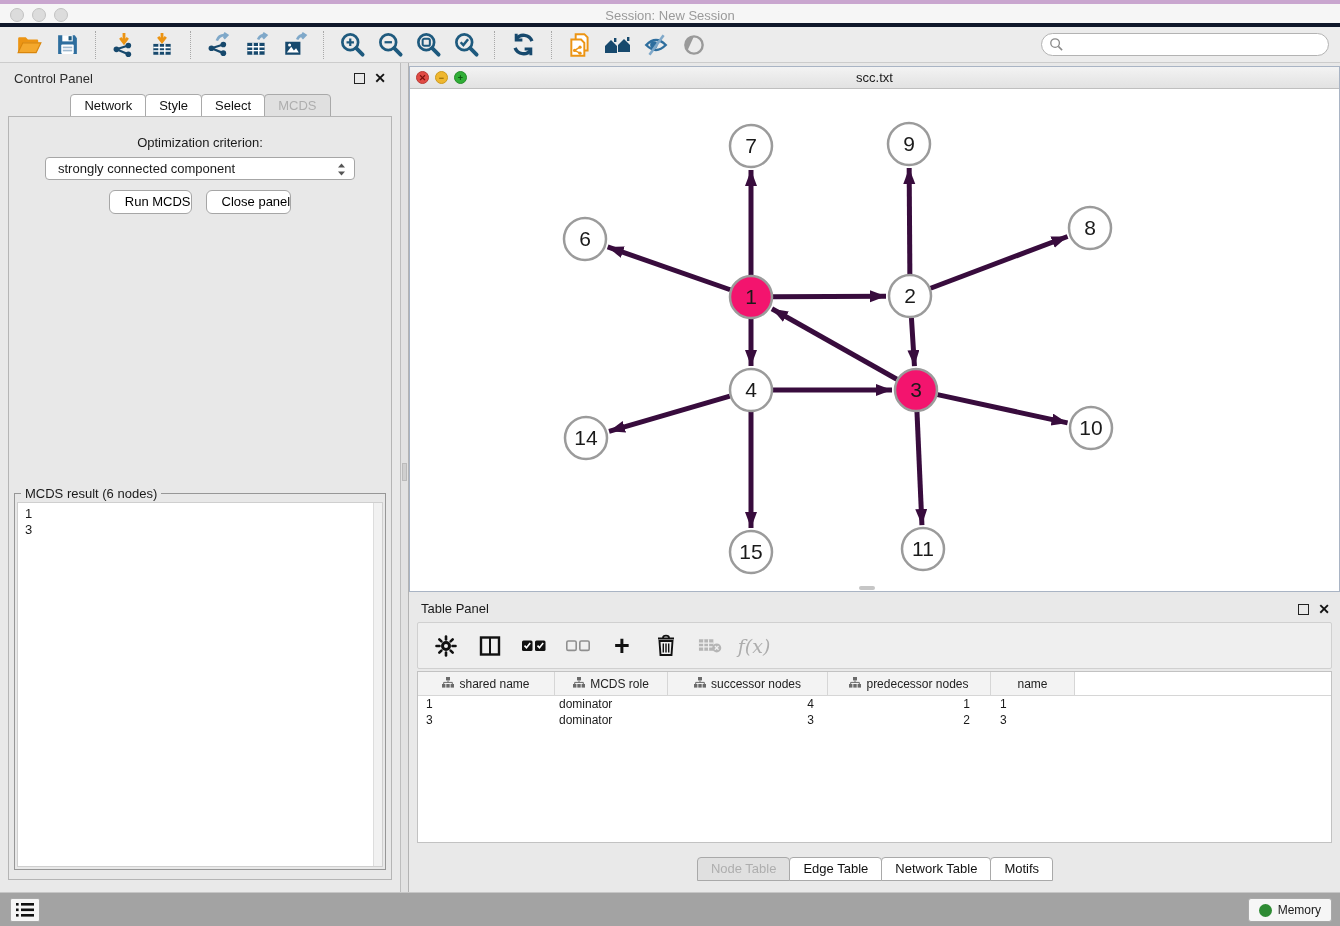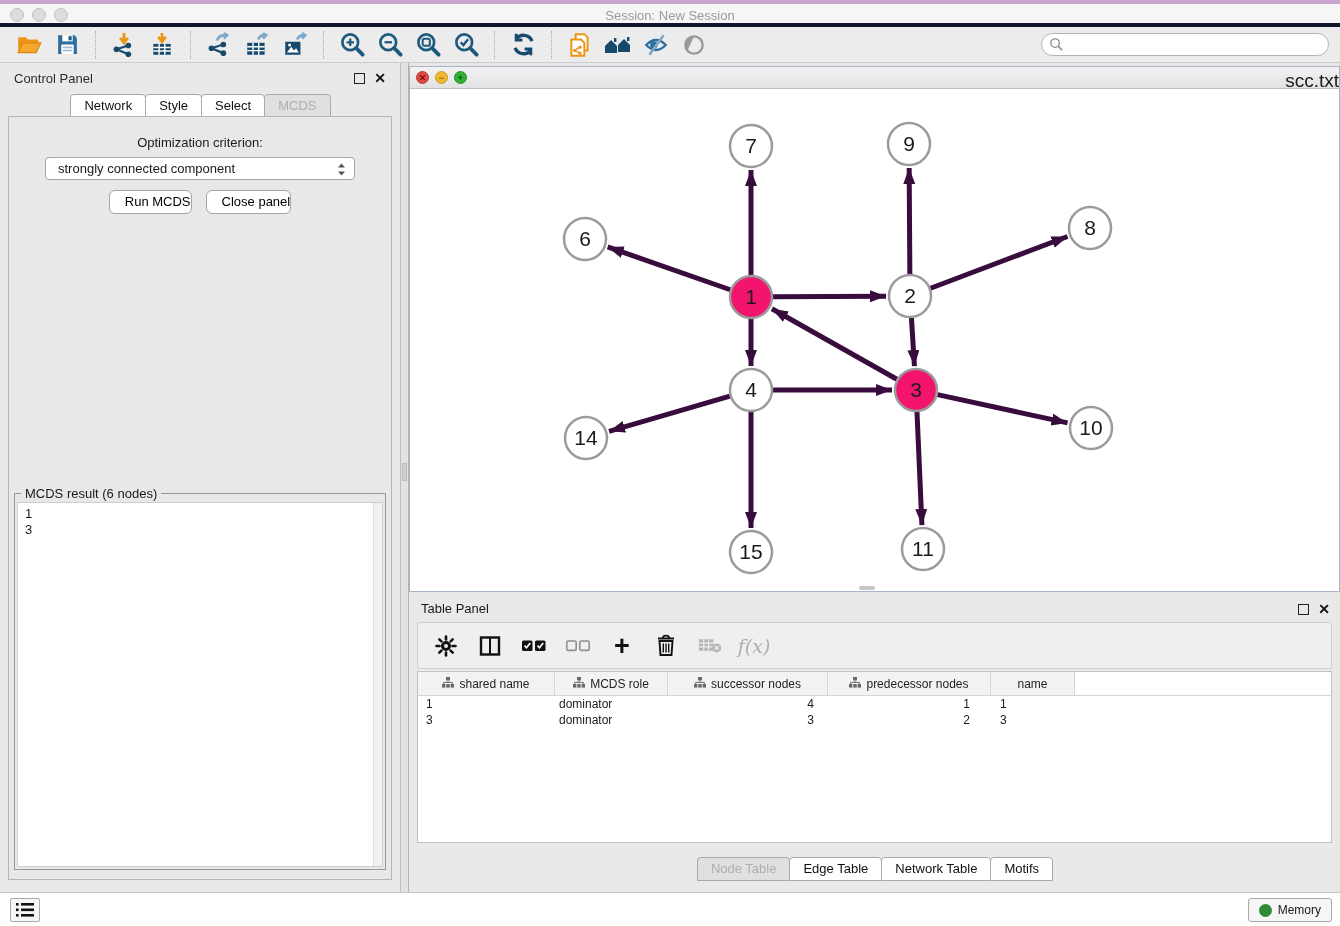--- a/index.html
+++ b/index.html
@@ -50,21 +50,21 @@
   .split-handle { position:absolute; left:1px; top:400px; width:5px; height:18px; background:#cfcfcf; border:1px solid #bbb; }
 
   
   .net-window { left:409px; top:66px; width:931px; height:526px; background:#fff; border:1px solid #a9b4c4; }
   .net-titlebar { position:absolute; left:0; top:0; width:100%; height:22px; background:linear-gradient(#f3f3f3,#e2e2e2); border-bottom:1px solid #bfbfbf; }
   .net-lights { position:absolute; left:6px; top:4px; display:flex; gap:6px; }
   .nl { width:13px; height:13px; border-radius:50%; font-size:9px; font-weight:bold; display:flex; align-items:center; justify-content:center; }
   .nl-red { background:#e04b45; border:1px solid #b93a35; color:#7c100d; }
   .nl-yellow { background:#efb72f; border:1px solid #cc9a1e; color:#8a6200; }
   .nl-green { background:#30ae36; border:1px solid #268c2b; color:#0c5b10; }
-  .net-title { position:absolute; left:0; top:3px; width:100%; text-align:right; font-size:19px; color:#1a1a1a; }
+  .net-title { position:absolute; left:0; top:3px; width:100%; text-align:center; font-size:13px; color:#1a1a1a; }
   .net-canvas { position:absolute; left:0; top:22px; right:0; bottom:0; background:#fff; }
   .h-scroll-handle { position:absolute; left:449px; bottom:1px; width:16px; height:4px; background:#c6c6c6; border-radius:2px; }
 
   
   .table-panel { left:409px; top:595px; width:931px; height:295px; background:#e9e9e9; }
   .tp-title { position:absolute; left:12px; top:6px; font-size:13px; }
   .tp-toolbar { position:absolute; left:8px; right:8px; top:27px; height:47px; background:#efefef; border:1px solid #d0d0d0; border-radius:2px; display:flex; align-items:center; padding-left:16px; gap:20px; }
   .tp-icon { width:24px; height:24px; display:flex; align-items:center; justify-content:center; }
   .fx-label { font-size:19px; font-family:"DejaVu Serif", serif; font-style:italic; color:#adadad; }
   .plus-glyph { font-size:27px; font-weight:bold; color:#111; line-height:20px; }
@@ -75,21 +75,21 @@
   .t-row { display:grid; grid-template-columns:137px 113px 160px 163px 84px 1fr; height:16px; font-size:12px; }
   .t-cell { display:flex; align-items:center; overflow:hidden; }
   .a-l0 { padding-left:8px; } .a-l1 { padding-left:4px; }
   .a-r2 { justify-content:flex-end; padding-right:14px; }
   .a-r3 { justify-content:flex-end; padding-right:21px; }
   .a-l4 { padding-left:9px; }
   .tp-tabs { position:absolute; left:0; bottom:9px; width:100%; }
   .tp-ctl { position:absolute; right:10px; top:7px; display:flex; gap:9px; }
 
   
-  .statusbar { left:0; top:892px; width:1340px; height:34px; background:#ffffff; border-top:1px solid #c6c6c6; }
+  .statusbar { left:0; top:892px; width:1340px; height:34px; background:#a3a3a3; border-top:1px solid #c6c6c6; }
   .list-btn { position:absolute; left:10px; top:5px; width:30px; height:24px; background:#f6f6f6; border:1px solid #a9a9a9; border-radius:2px; display:flex; align-items:center; justify-content:center; }
   .memory-btn { position:absolute; right:8px; top:5px; height:24px; background:#f6f6f6; border:1px solid #a9a9a9; border-radius:3px; display:flex; align-items:center; gap:6px; padding:0 10px; font-size:12px; }
   .mem-dot { width:13px; height:13px; border-radius:50%; background:#2e8b34; }
 </style>
 </head>
 <body>
 
 <div class="abs top-strip"></div>
 <div class="abs titlebar">
   <div class="traffic">

